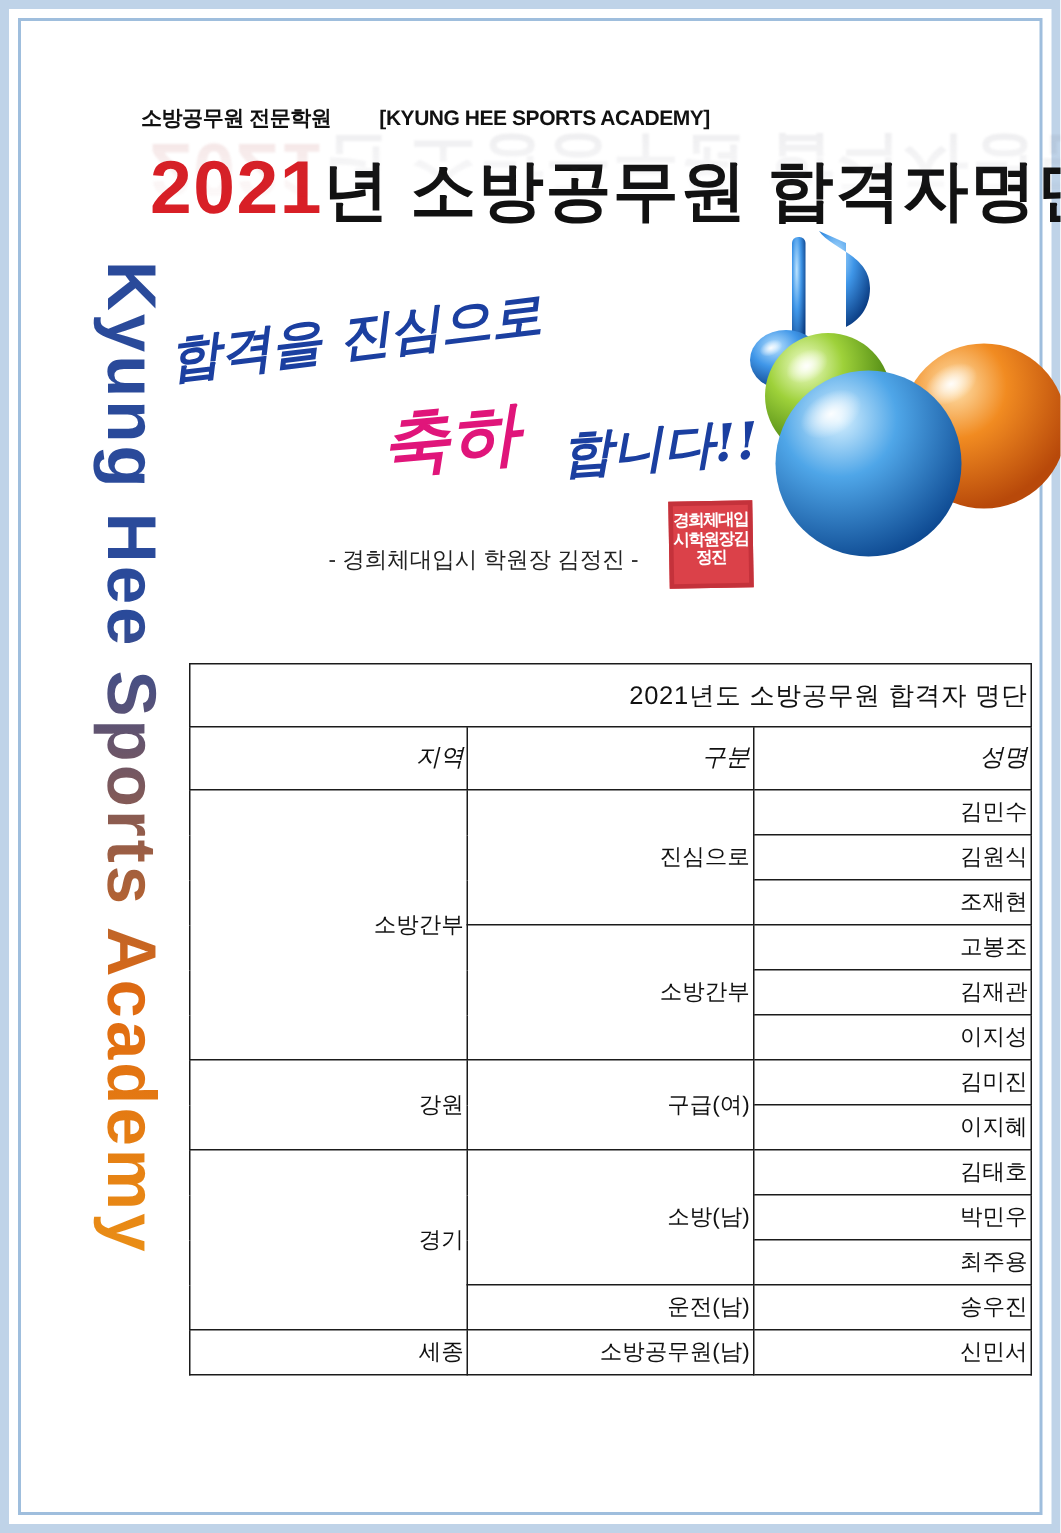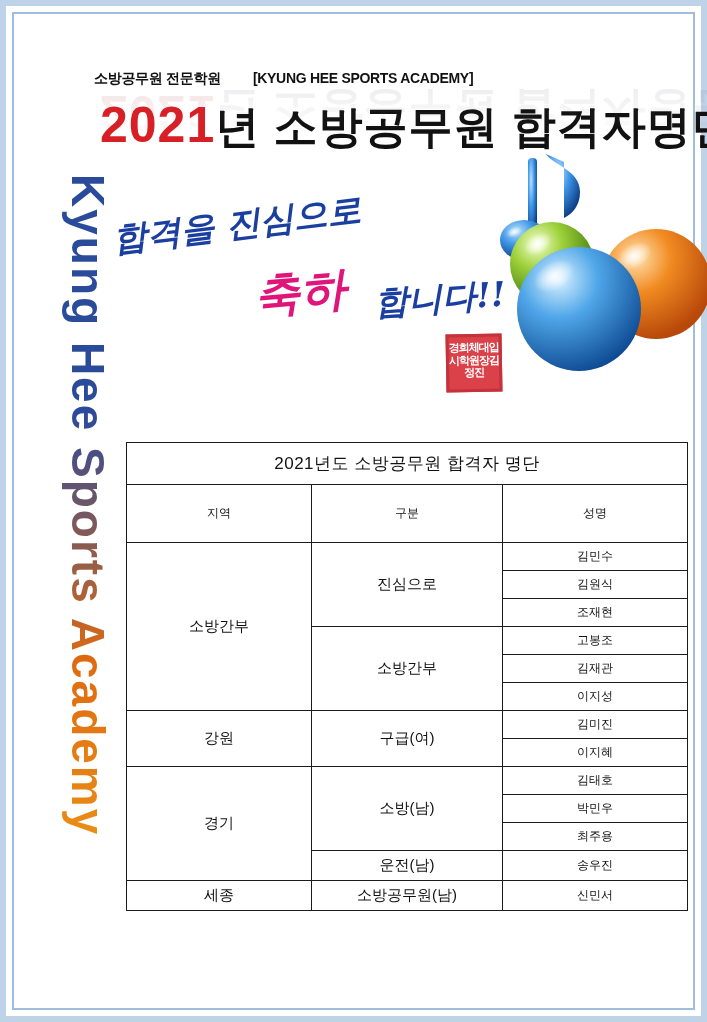--- a/index.html
+++ b/index.html
@@ -192,40 +192,41 @@
   }
   table.list {
     width: 100%;
     border-collapse: collapse;
     table-layout: fixed;
     font-size: 15px;
     color: #111111;
   }
   table.list td, table.list th {
     border: 1px solid #1b1b1b;
-    text-align: center;
+    text-align: right;
     vertical-align: middle;
     padding: 5px 2px;
     font-weight: normal;
   }
   table.list .caption-cell {
     font-size: 17px;
     padding: 9px 2px;
     letter-spacing: 0.5px;
   }
   table.list .hdr {
-    font-size: 12px;
-    padding: 20px 2px;
+    font-size: 16px;
+    padding: 10px 2px;
+    font-style: italic;
   }
   table.list .cell-region,
   table.list .cell-type {
     font-size: 15px;
   }
   table.list .cell-name {
-    font-size: 12px;
+    font-size: 15px;
   }
   .col-a { width: 33%; }
   .col-b { width: 34%; }
   .col-c { width: 33%; }
 </style>
 </head>
 <body>
 
 <div id="page">
   <div id="page-inner">
@@ -239,20 +240,21 @@
     <div class="main-title">
       <span class="year">2021</span><span>년 소방공무원 합격자명단</span>
     </div>
     <div class="main-title-reflect" aria-hidden="true">
       <span class="year">2021</span><span>년 소방공무원 합격자명단</span>
     </div>
 
     <div class="hand1">합격을 진심으로</div>
     <div class="hand2">축하</div>
     <div class="hand3">합니다!!</div>
+    <div class="signature">- 경희체대입시 학원장 김정진 -</div>
 
     <div class="seal">경희체대입시학원장김정진</div>
 
     <svg class="deco" viewBox="0 0 230 260" xmlns="http://www.w3.org/2000/svg">
       <defs>
         <radialGradient id="gBlueNote" cx="35%" cy="28%" r="75%">
           <stop offset="0%" stop-color="#b9e2ff"></stop>
           <stop offset="45%" stop-color="#3f96e8"></stop>
           <stop offset="100%" stop-color="#0c3f86"></stop>
         </radialGradient>

